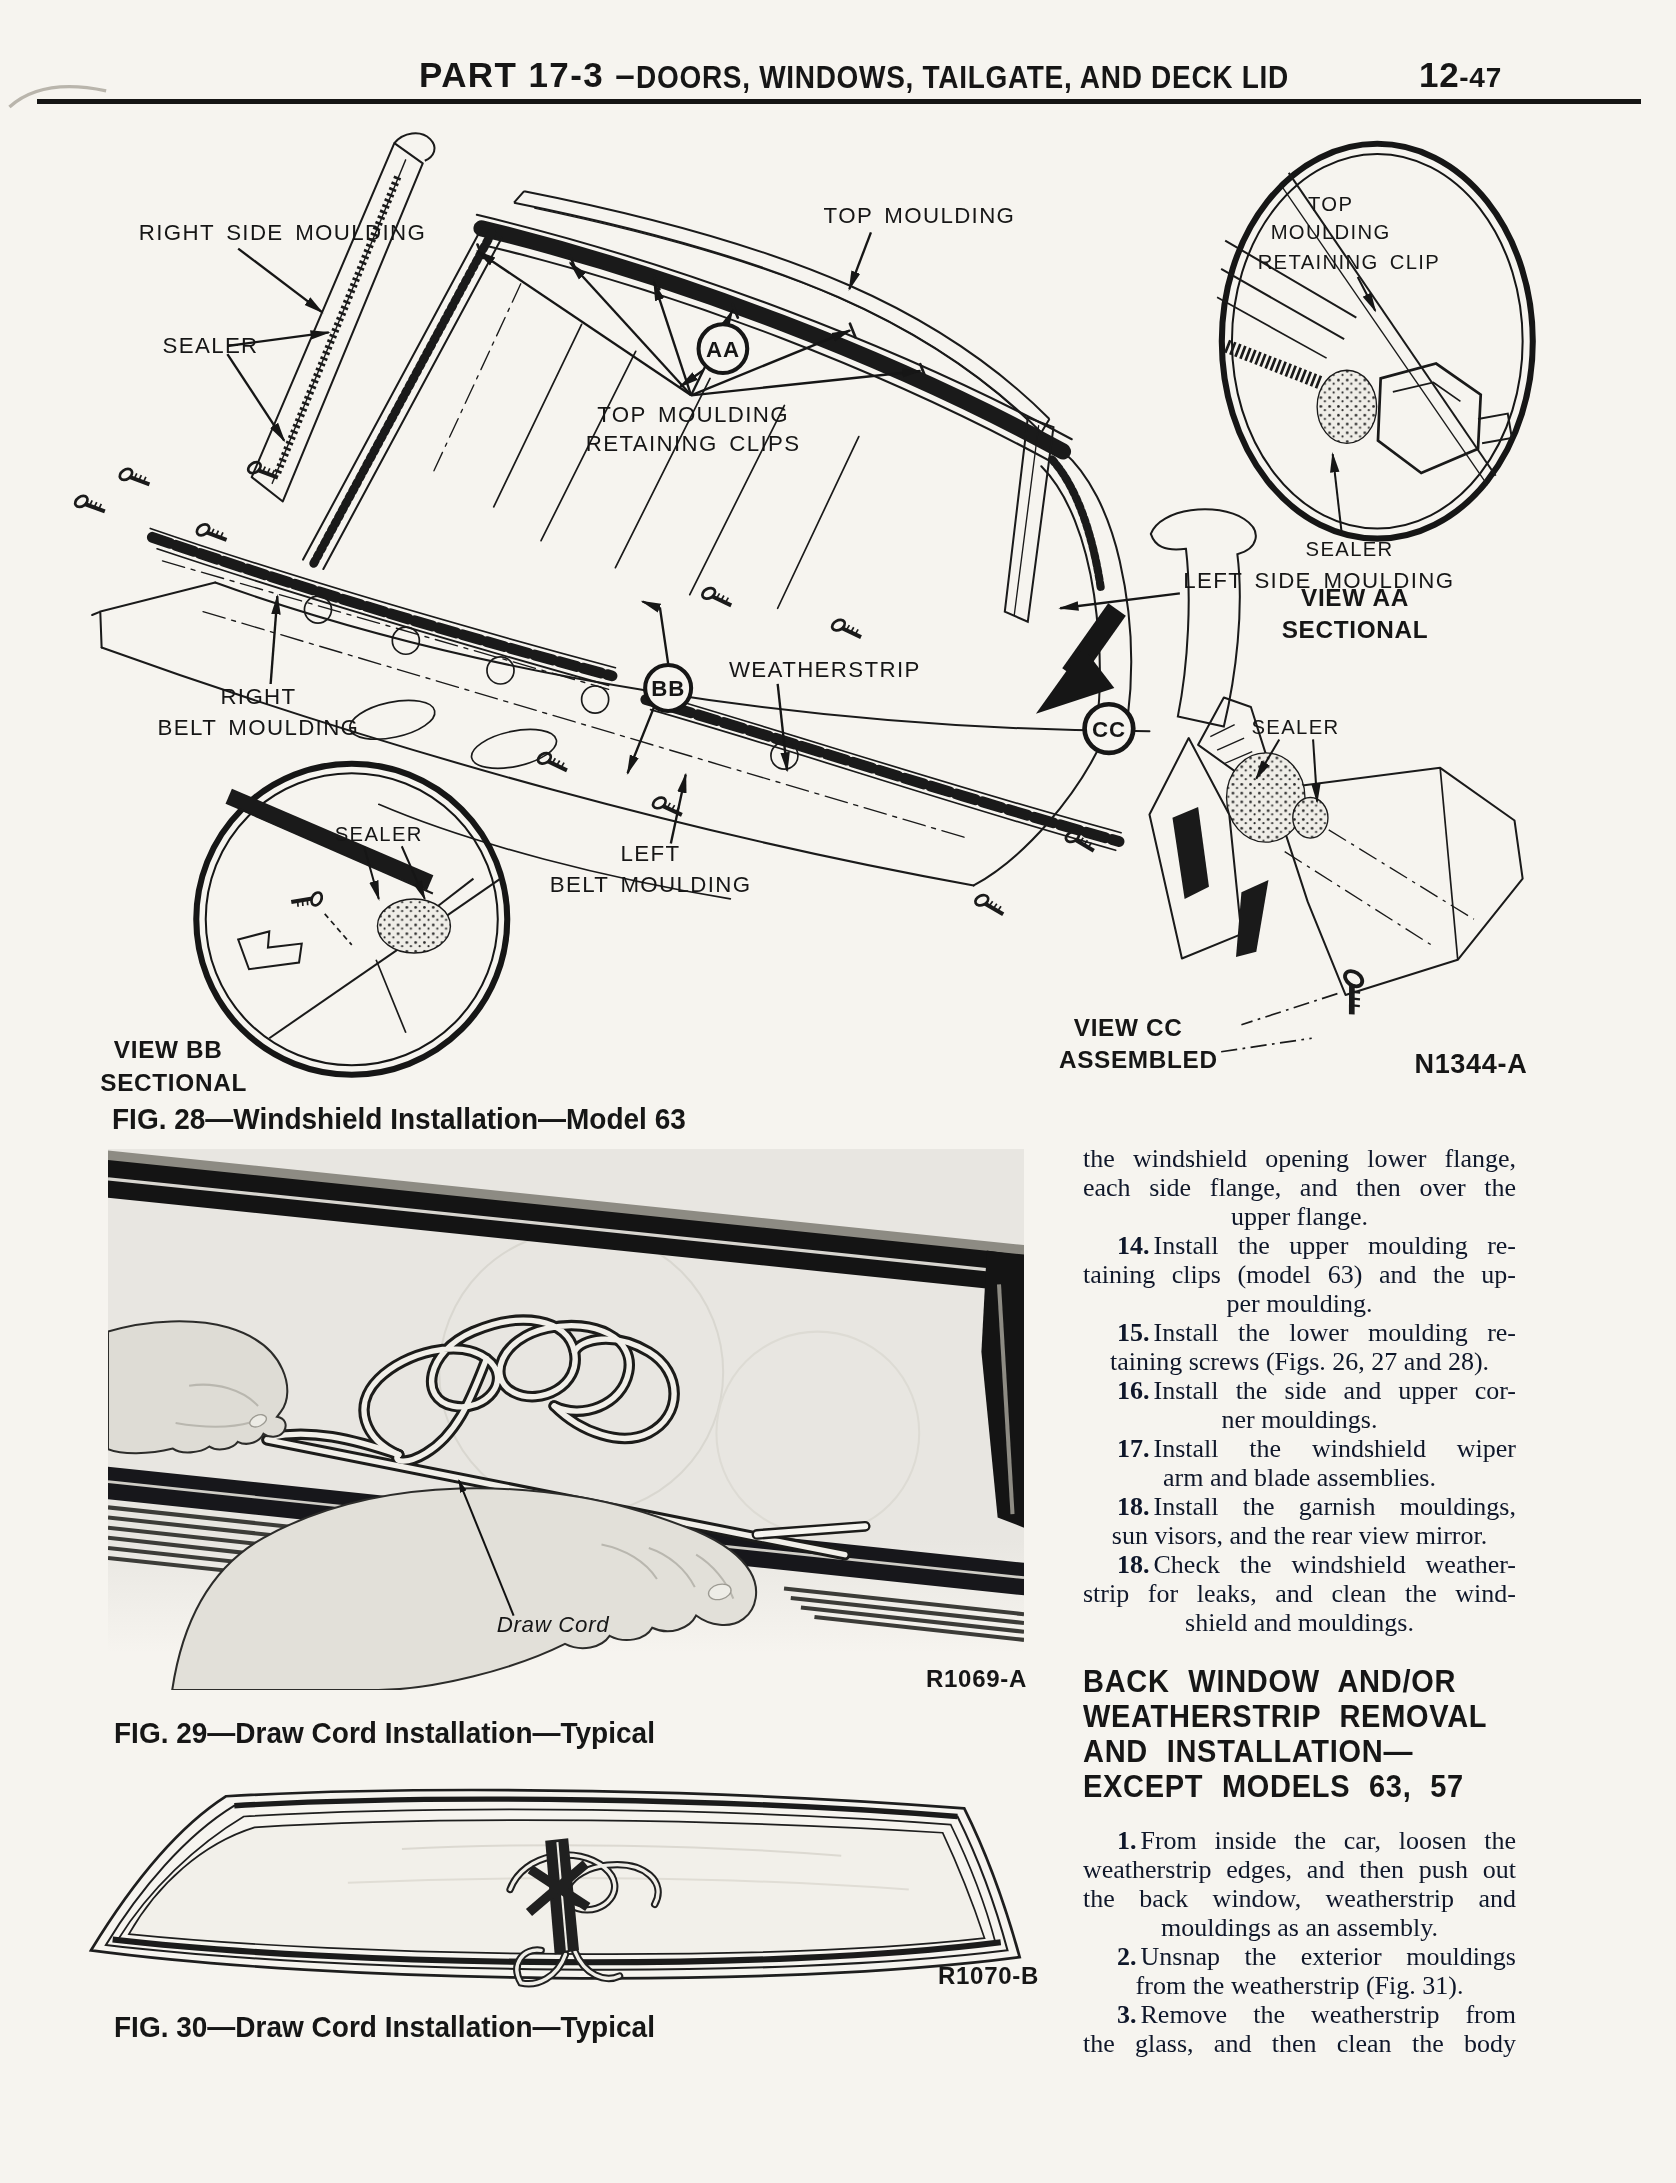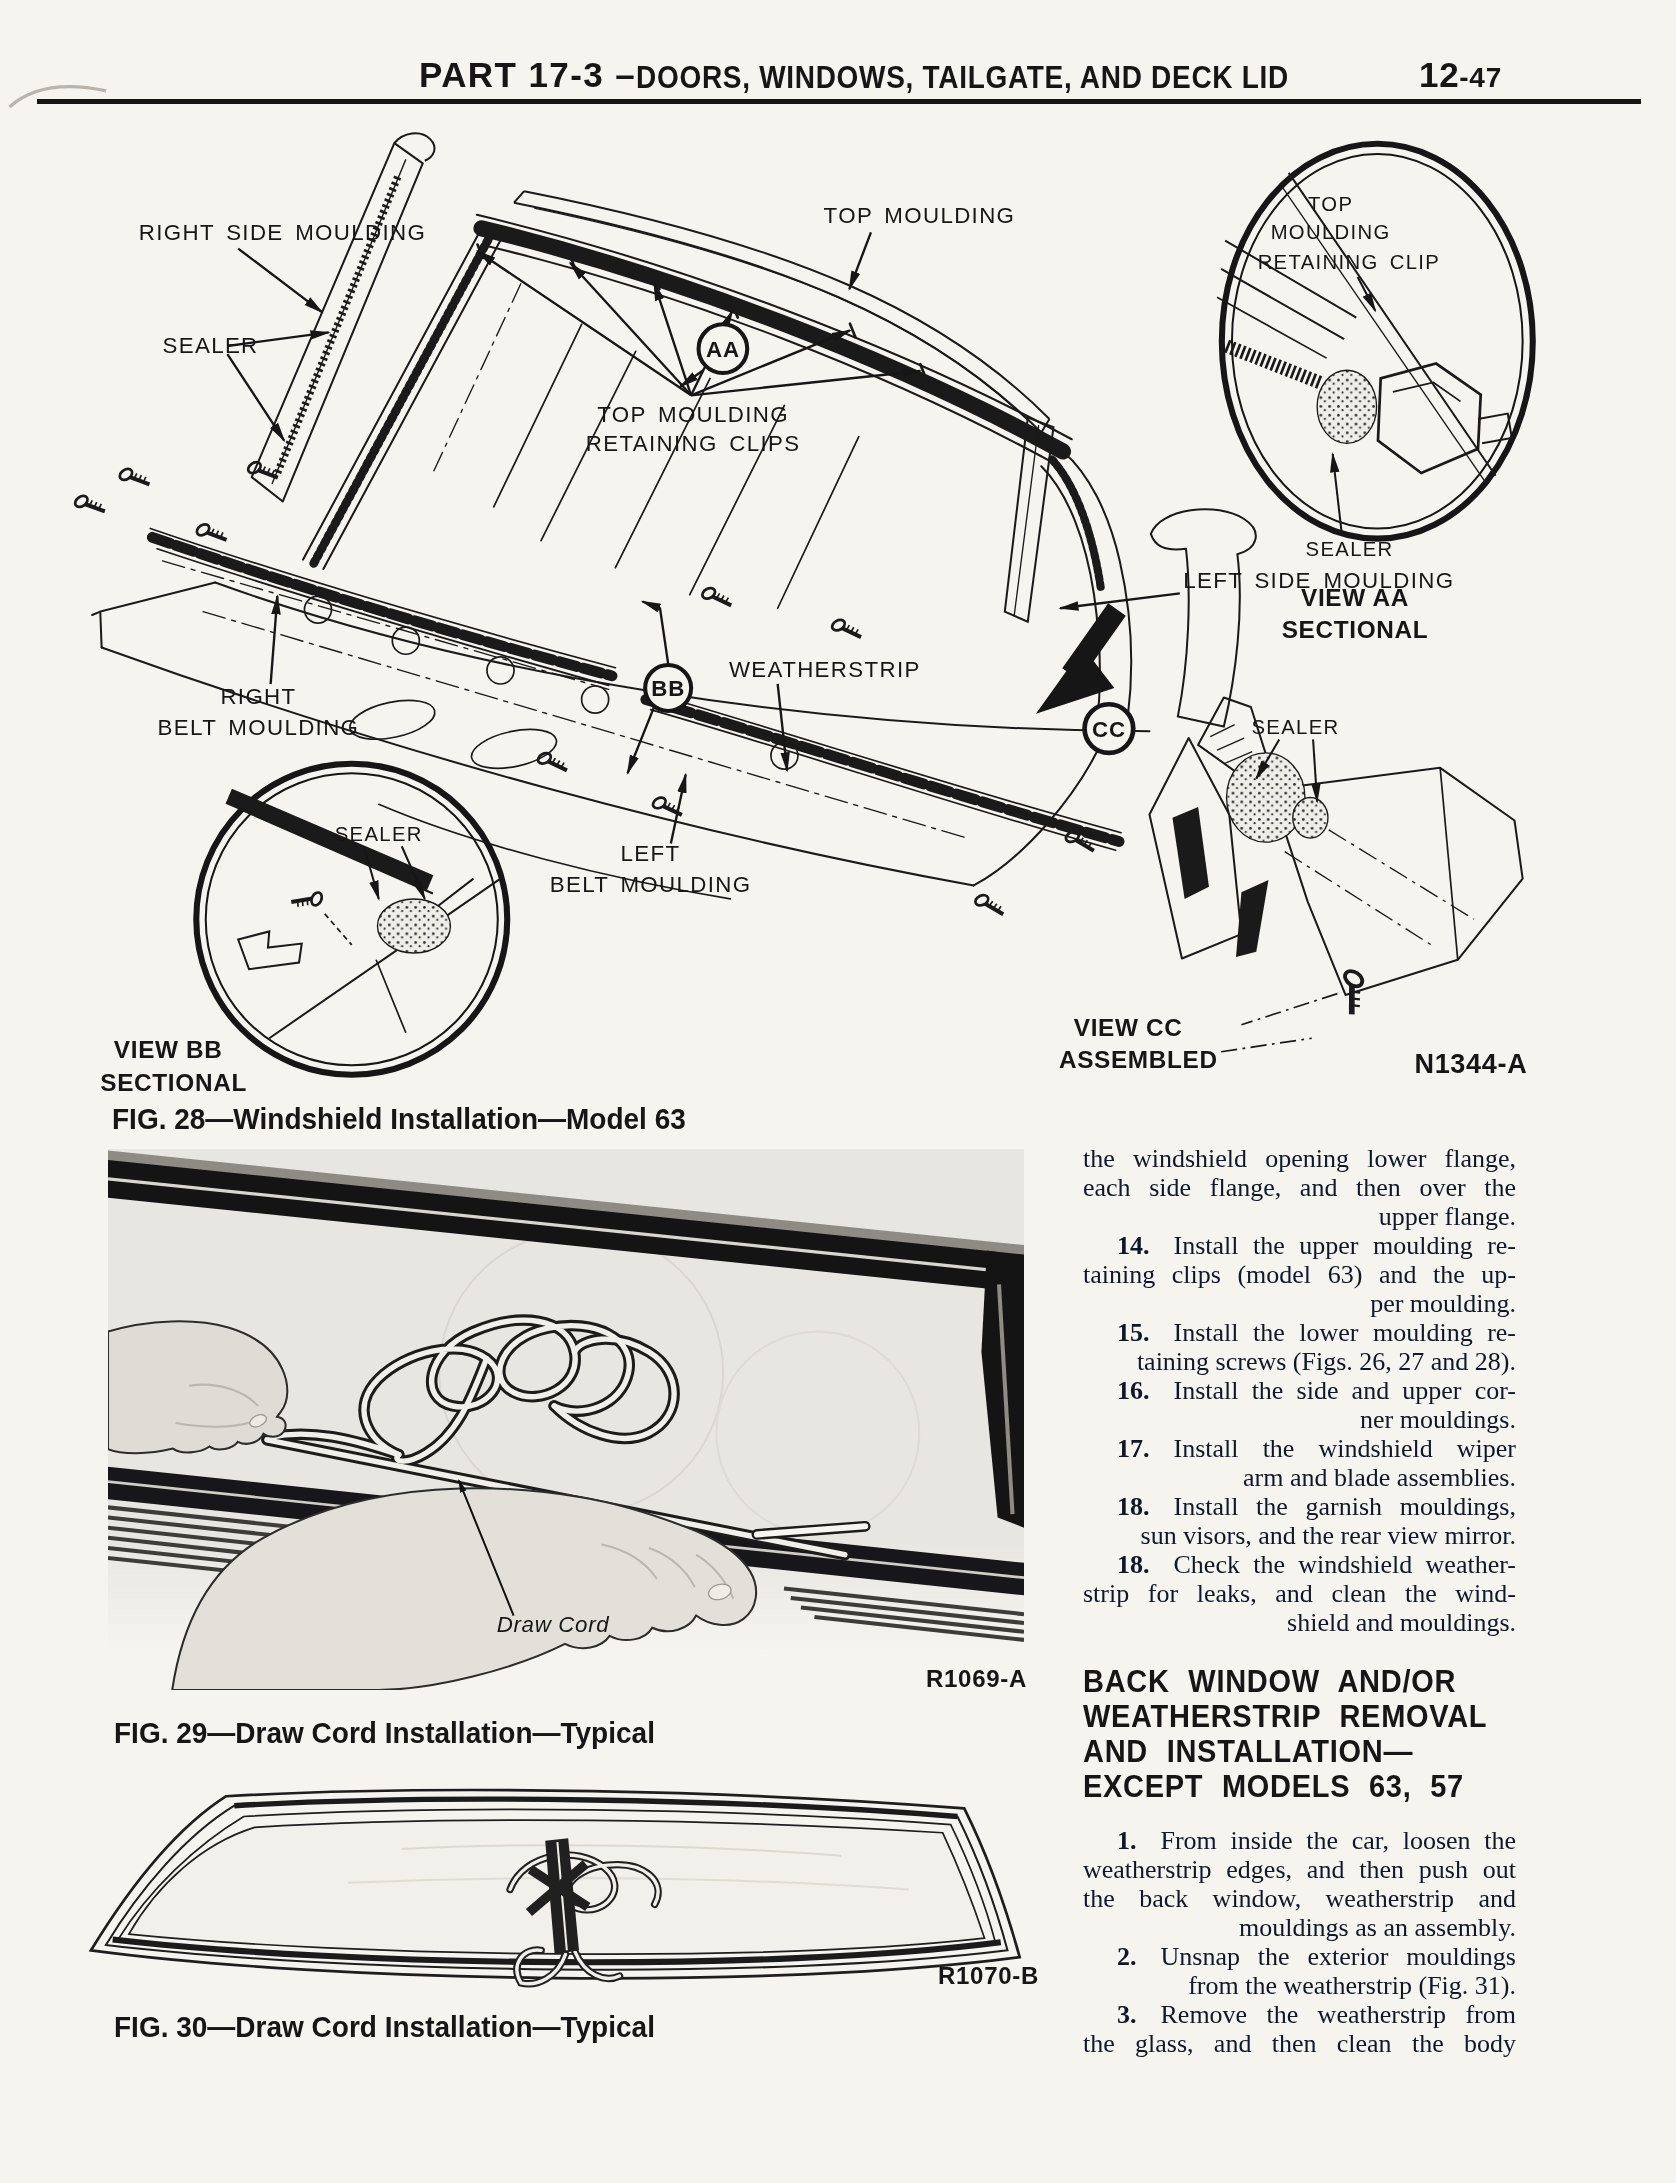--- a/index.html
+++ b/index.html
@@ -17,24 +17,24 @@
   .hdr-num .minor{font-size:28px}
   .rule{position:absolute;top:99px;left:37px;width:1604px;height:4.7px;background:#151515}
   .pencil{position:absolute;top:68px;left:5.4px}
   
   .figcap{position:absolute;font-weight:bold;font-size:28px;letter-spacing:0px;white-space:nowrap;transform:scaleY(1.08);transform-origin:top left}
   .figcode{position:absolute;font-weight:bold;font-size:24px;letter-spacing:0.7px;white-space:nowrap}
   
   .col{position:absolute;left:1083px;width:433px}
   .ln{font-family:"Liberation Serif","DejaVu Serif",serif;font-size:26px;line-height:29px;height:29px;white-space:nowrap;color:#0f172a}
   .j{text-align:justify;text-align-last:justify;white-space:normal}
-  .end{text-align:right}
+  .end{text-align:center}
   .ind{text-indent:34px}
   .num{font-weight:bold}
-  .num:not(:empty){margin-right:24px}
+  .num:not(:empty){margin-right:4px}
   .hl{font-weight:bold;font-size:29px;line-height:35px;height:35px;letter-spacing:0.7px;word-spacing:10px;white-space:nowrap;transform:scaleY(1.05)}
   
   svg text{font-family:"Liberation Sans",sans-serif;fill:#161616}
   .dl{font-size:33px;letter-spacing:2px;word-spacing:6px}
   .dcap{font-size:36px;font-weight:bold;letter-spacing:1px}
   .mark{font-size:33px;font-weight:bold;letter-spacing:1px}
   .ital{font-style:italic;font-size:33px;letter-spacing:1px}
 </style>
 </head>
 <body>

